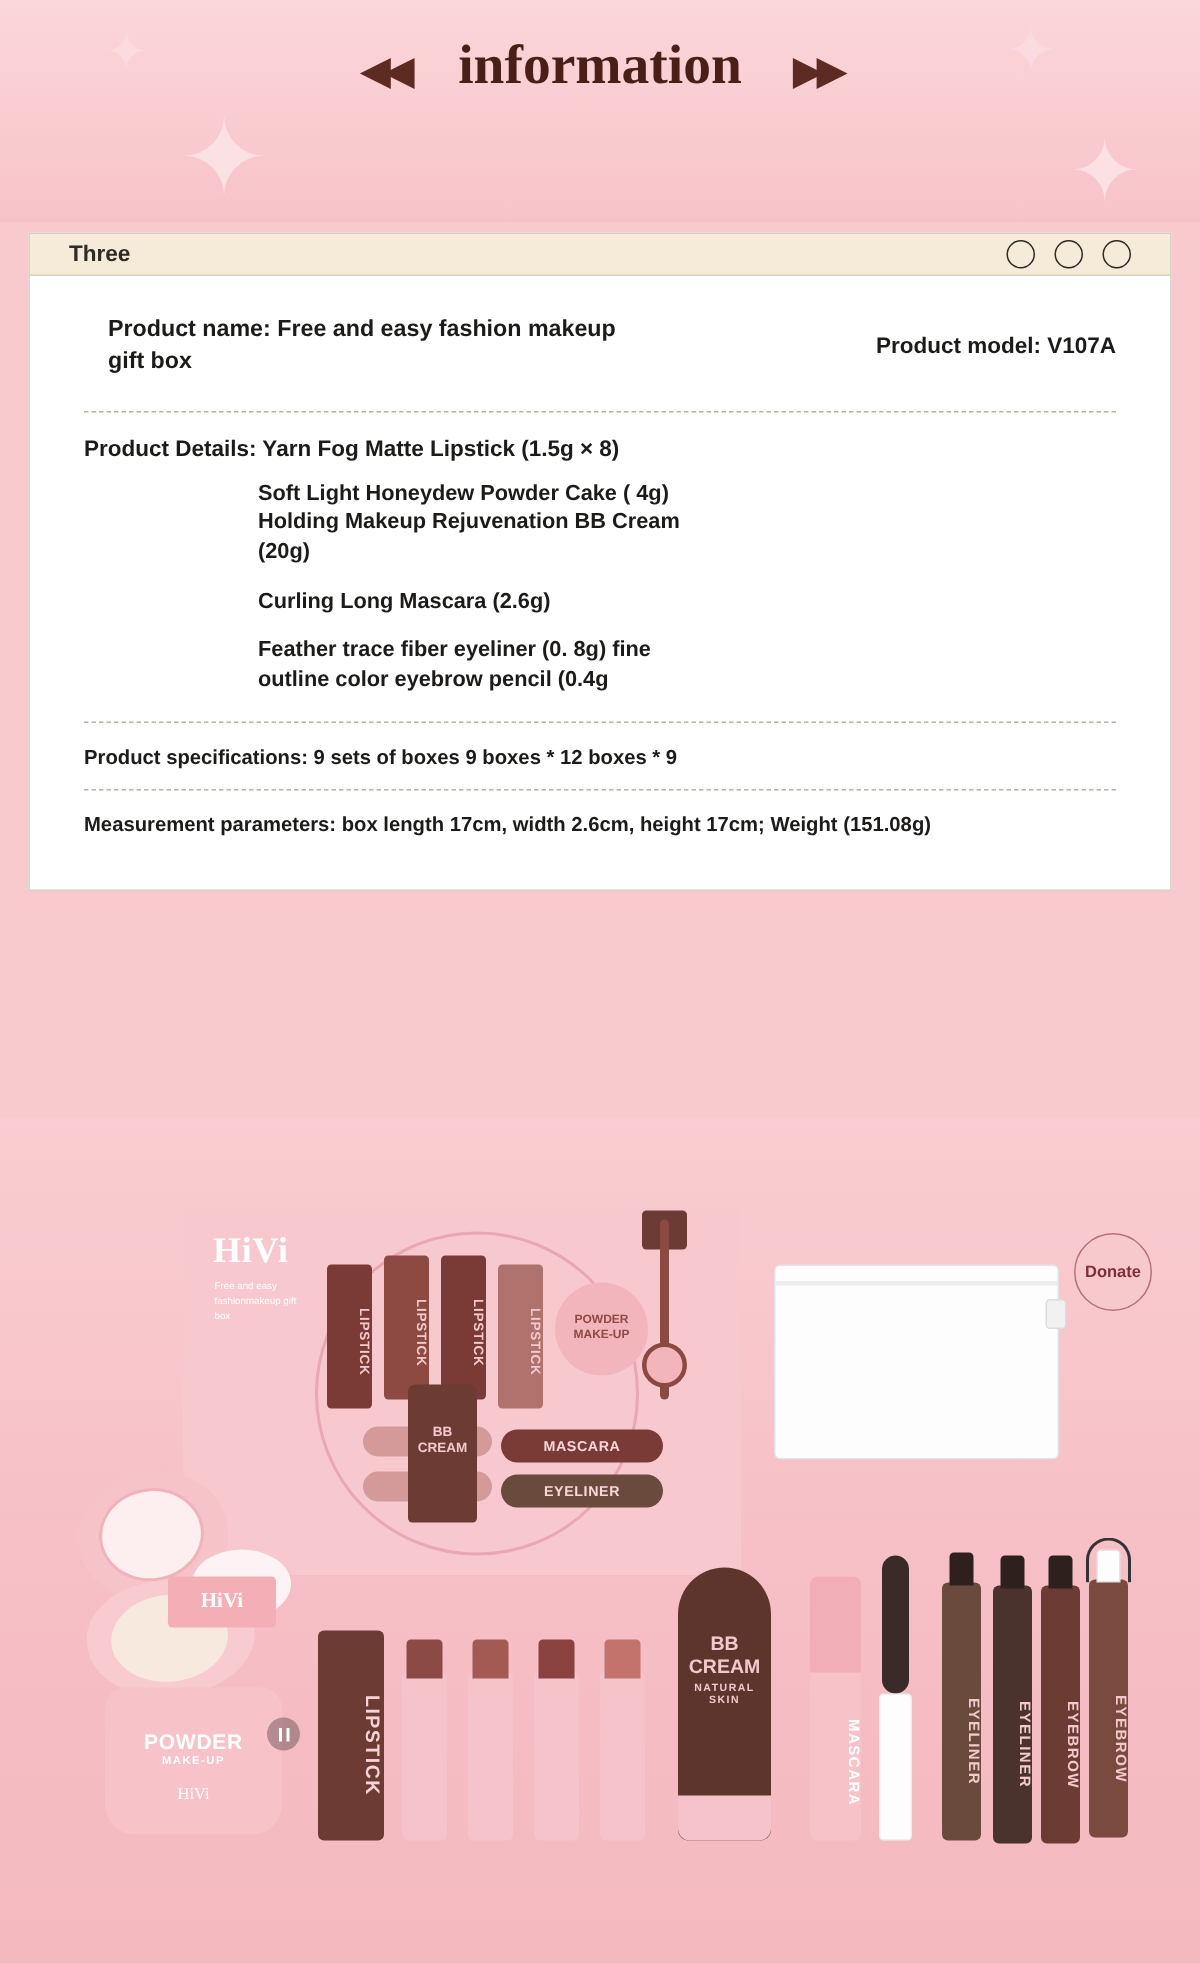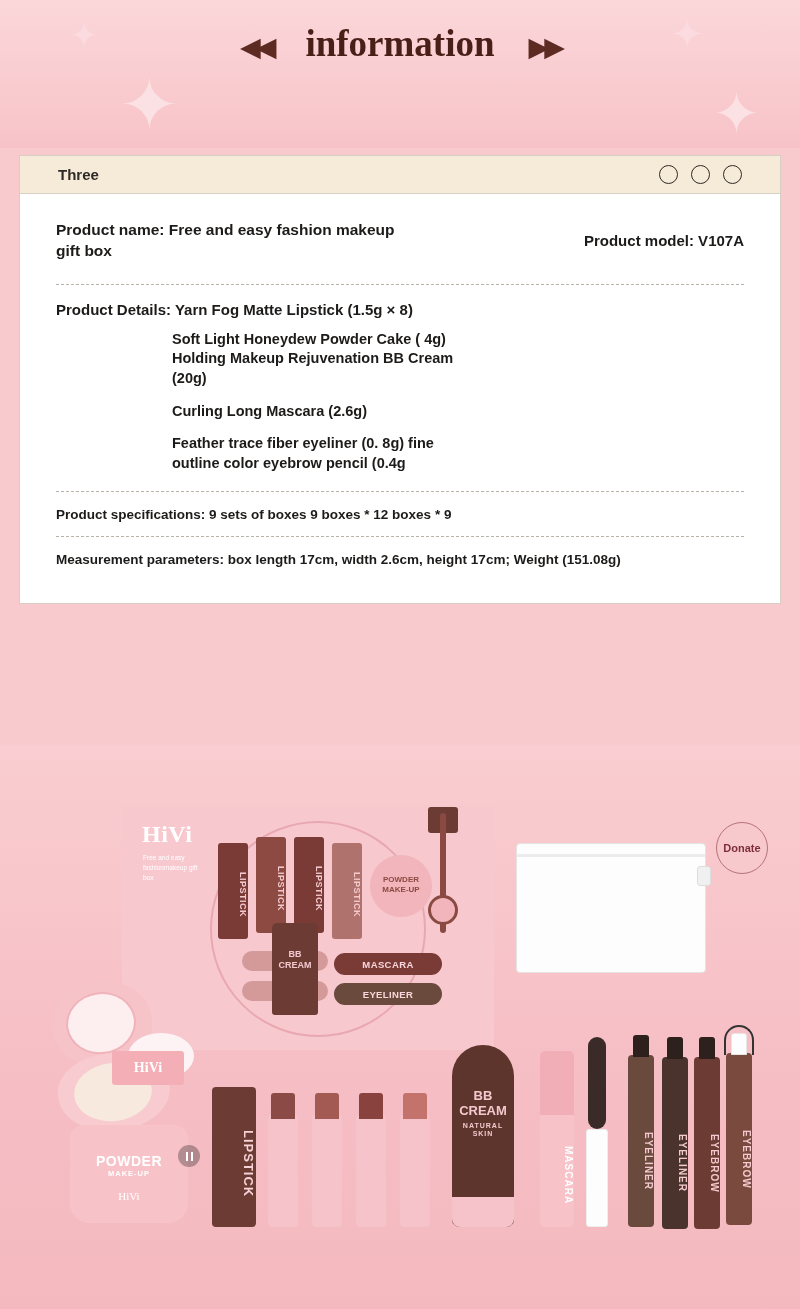--- a/index.html
+++ b/index.html
@@ -59,46 +59,47 @@
   
   .card {
     position: absolute;
     left: 19px;
     top: 155px;
     width: 762px;
     background: #fff;
     border: 1px solid #d8cfc4;
   }
   .card-bar {
-    height: 38px;
+    height: 28px;
     background: #f6ead8;
     border-bottom: 1px solid #d8cfc4;
     display: flex;
     align-items: center;
-    padding: 0 38px;
+    padding: 0 26px;
     justify-content: space-between;
   }
   .card-bar-title {
     font-size: 15px;
     font-weight: bold;
     color: #2e2a26;
   }
   .dots { display: flex; gap: 13px; }
   .dot {
     width: 19px; height: 19px;
     border: 1.6px solid #2e2a26;
     border-radius: 50%;
   }
   .card-body { padding: 26px 36px 34px 36px; }
 
   .row-top {
     display: flex;
     justify-content: space-between;
     align-items: flex-start;
     padding: 0 0 22px 0;
+    margin-left: 16px;
   }
   .pname {
     font-size: 15.5px;
     font-weight: bold;
     color: #1d1b19;
     line-height: 1.35;
     max-width: 340px;
   }
   .pmodel {
     font-size: 15px;

